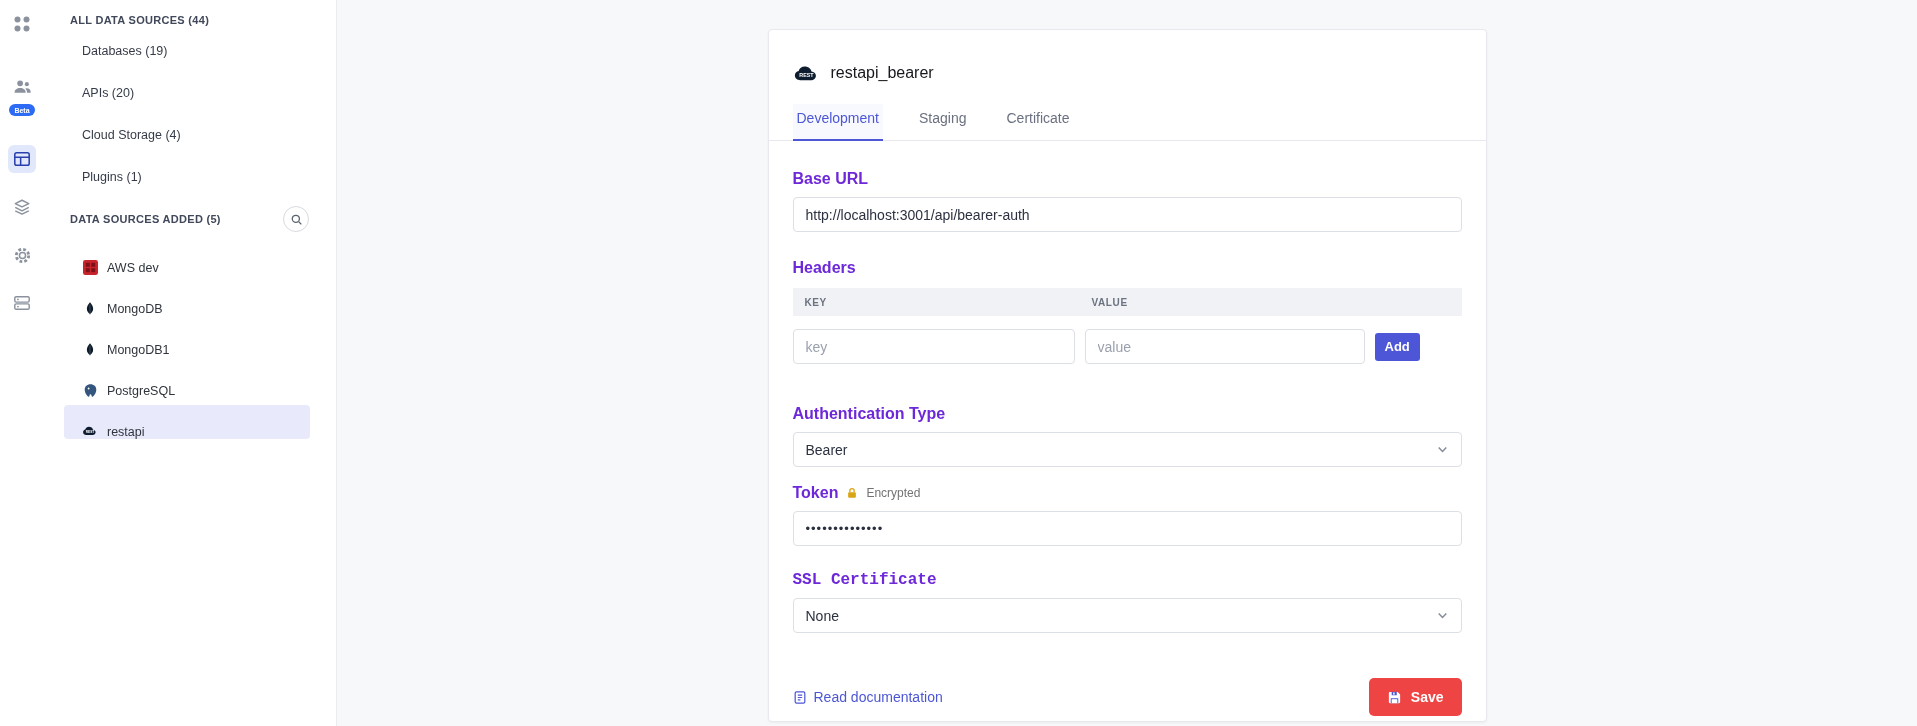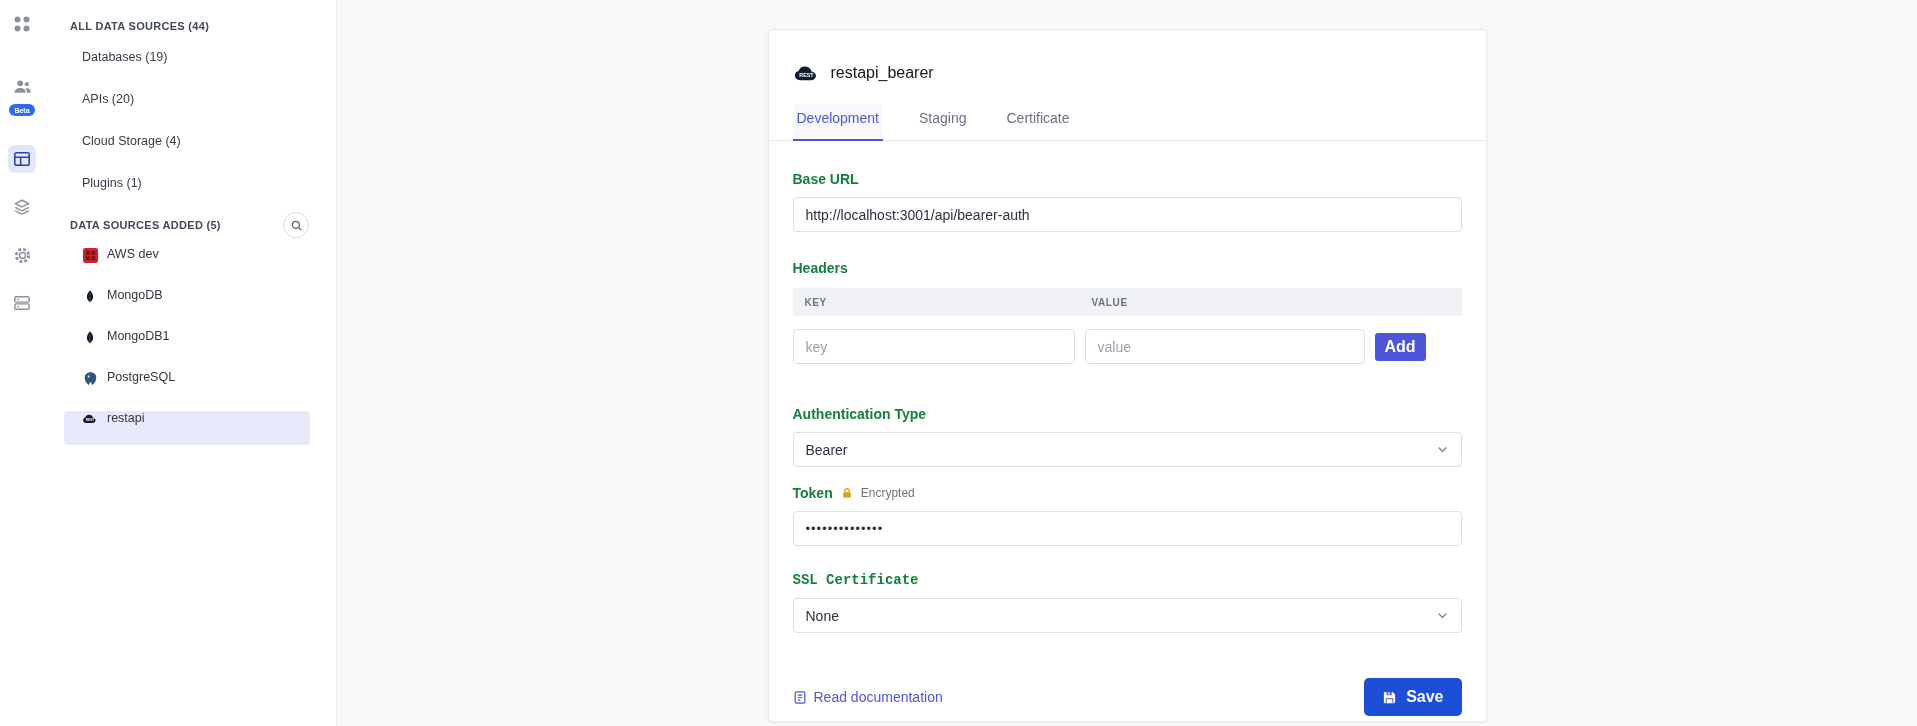--- a/index.html
+++ b/index.html
@@ -10,79 +10,79 @@
   
   .rail { width:44px; background:#fff; display:flex; flex-direction:column; align-items:center; padding-top:10px; flex:none; }
   .rail-item { width:28px; height:28px; display:flex; align-items:center; justify-content:center;
     border-radius:6px; cursor:pointer; color:#8b929e; margin-bottom:20px; }
   .rail-item.active { background:#e1e8fb; }
   .beta-badge { background:#2d6bf4; color:#fff; font-size:7px; font-weight:bold; padding:1.5px 5px;
     border-radius:7px; margin:-16px 0 10px 0; line-height:9px; }
   .rail-item.after-badge { margin-top:19px; }
 
   
-  .sidebar { width:293px; background:#fff; border-right:1px solid #ececf0; flex:none; padding-top:16px; }
+  .sidebar { width:293px; background:#fff; border-right:1px solid #ececf0; flex:none; padding-top:10px; }
   .side-header { font-size:11px; font-weight:bold; letter-spacing:.3px; color:#40485a;
     padding-left:26px; height:20px; display:flex; align-items:center; }
   .cat-item { height:42px; display:flex; align-items:center; padding-left:38px;
     font-size:12.5px; color:#353c48; cursor:pointer; }
   .added-header-row { margin-top:4px; height:34px; display:flex; align-items:center;
     justify-content:space-between; padding:0 27px 0 0; }
   .search-btn { width:26px; height:26px; border:1px solid #d7dadf; border-radius:50%;
     display:flex; align-items:center; justify-content:center; cursor:pointer; background:#fff; }
   .src-list { margin-top:5px; }
   .src-item { margin-left:20px; width:246px; height:34px; margin-bottom:7px; border-radius:4px;
-    display:flex; align-items:flex-start; padding-left:18px; gap:9px; font-size:12.5px; color:#30343c; cursor:pointer; }
+    display:flex; align-items:flex-end; padding-left:18px; gap:9px; font-size:12.5px; color:#30343c; cursor:pointer; }
   .src-item.selected { background:#e8eafb; }
   .src-icon { width:16px; height:16px; display:flex; align-items:center; justify-content:center; flex:none; }
 
   
   .main { flex:1; background:#f7f8fa; overflow:hidden; }
   .card { width:719px; height:693px; margin:29px auto 0; background:#fff;
     border:1px solid #e7e9ee; border-radius:4px; box-shadow:0 1px 3px rgba(0,0,0,.05); padding:0 24px; }
   .card-head { padding-top:28px; height:58px; display:flex; align-items:center; gap:11px; }
   .card-title { font-size:16px; font-weight:400; color:#16181d; }
 
   .tabs { display:flex; gap:32px; margin:16px -24px 0; padding:0 24px; border-bottom:1px solid #e7e9ee; }
   .tab { font-size:14px; color:#6a7080; padding:6px 4px 13px; cursor:pointer; border-bottom:2px solid transparent; margin-bottom:-1px; }
   .tab.active { color:#4c56d6; border-bottom-color:#4c56d6; background:#f8f9ff; }
 
-  .form-label { font-size:14px; font-weight:600; color:#15803d; height:20px; display:flex; align-items:center; }
+  .form-label { font-size:16px; font-weight:600; color:#6d28d9; height:20px; display:flex; align-items:center; }
   .text-input { width:100%; height:35px; border:1px solid #dcdfe5; border-radius:4px; padding:0 12px;
     font-size:14px; color:#2c3140; font-family:"Liberation Sans", sans-serif; background:#fff; outline:none; }
   .text-input::placeholder { color:#9aa0ad; }
 
   .lbl-base { margin-top:28px; }
   .inp-base { margin-top:8px; }
 
   .lbl-headers { margin-top:26px; }
   .kv-head { margin-top:10px; height:28px; background:#f1f2f6; display:flex; align-items:center; }
   .kv-col { font-size:10px; font-weight:bold; letter-spacing:.6px; color:#6b7280; }
   .kv-col.key { padding-left:12px; width:299px; }
   .kv-row { margin-top:13px; display:flex; align-items:center; gap:10px; }
   .kv-row .text-input.key { width:282px; }
   .kv-row .text-input.val { width:280px; }
-  .add-btn { height:28px; padding:0 10px; background:#4c56d6; color:#fff; font-size:16px; font-weight:600;
+  .add-btn { height:28px; padding:0 10px; background:#4c56d6; color:#fff; font-size:13px; font-weight:600;
     border:none; border-radius:3px; cursor:pointer; font-family:"Liberation Sans", sans-serif;text-align:right; }
 
   .lbl-auth { margin-top:40px; }
   .select { margin-top:8px; height:35px; border:1px solid #dcdfe5; border-radius:4px;
     display:flex; align-items:center; justify-content:space-between; padding:0 12px; font-size:14px;
     color:#2c3140; cursor:pointer; background:#fff; }
 
   .token-row { margin-top:16px; display:flex; align-items:center; gap:8px; }
   .enc-badge { font-size:12px; color:#737373; }
   .inp-token { margin-top:8px; font-size:13px; letter-spacing:1px; }
 
   .lbl-ssl { margin-top:24px;font-family:Liberation Mono, monospace; }
 
   .card-footer { margin-top:45px; display:flex; align-items:center; justify-content:space-between; }
   .doc-link { display:flex; align-items:center; gap:7px; font-size:14px; color:#4c56d6; cursor:pointer; text-decoration:none; }
-  .save-btn { height:38px; padding:0 18px; background:#1d4ed8; color:#fff; border:none; border-radius:5px;
-    display:flex; align-items:center; gap:9px; font-size:16px; font-weight:600; cursor:pointer;
+  .save-btn { height:38px; padding:0 18px; background:#ef4444; color:#fff; border:none; border-radius:5px;
+    display:flex; align-items:center; gap:9px; font-size:14px; font-weight:600; cursor:pointer;
     font-family:"Liberation Sans", sans-serif; }
 </style>
 </head>
 <body>
 
 <div class="app">
 
   <div class="rail">
     <div class="rail-item">
       <svg width="18" height="18" viewBox="0 0 18 18">

